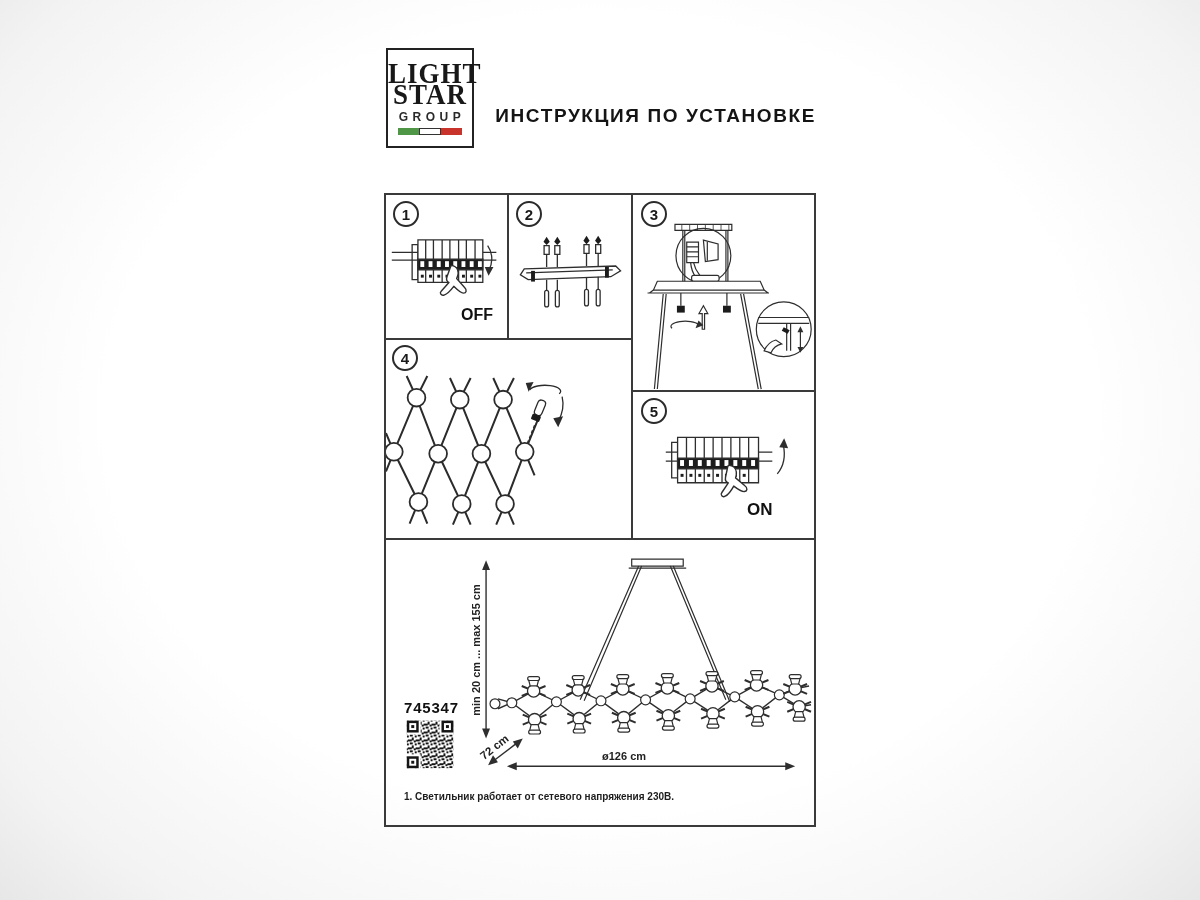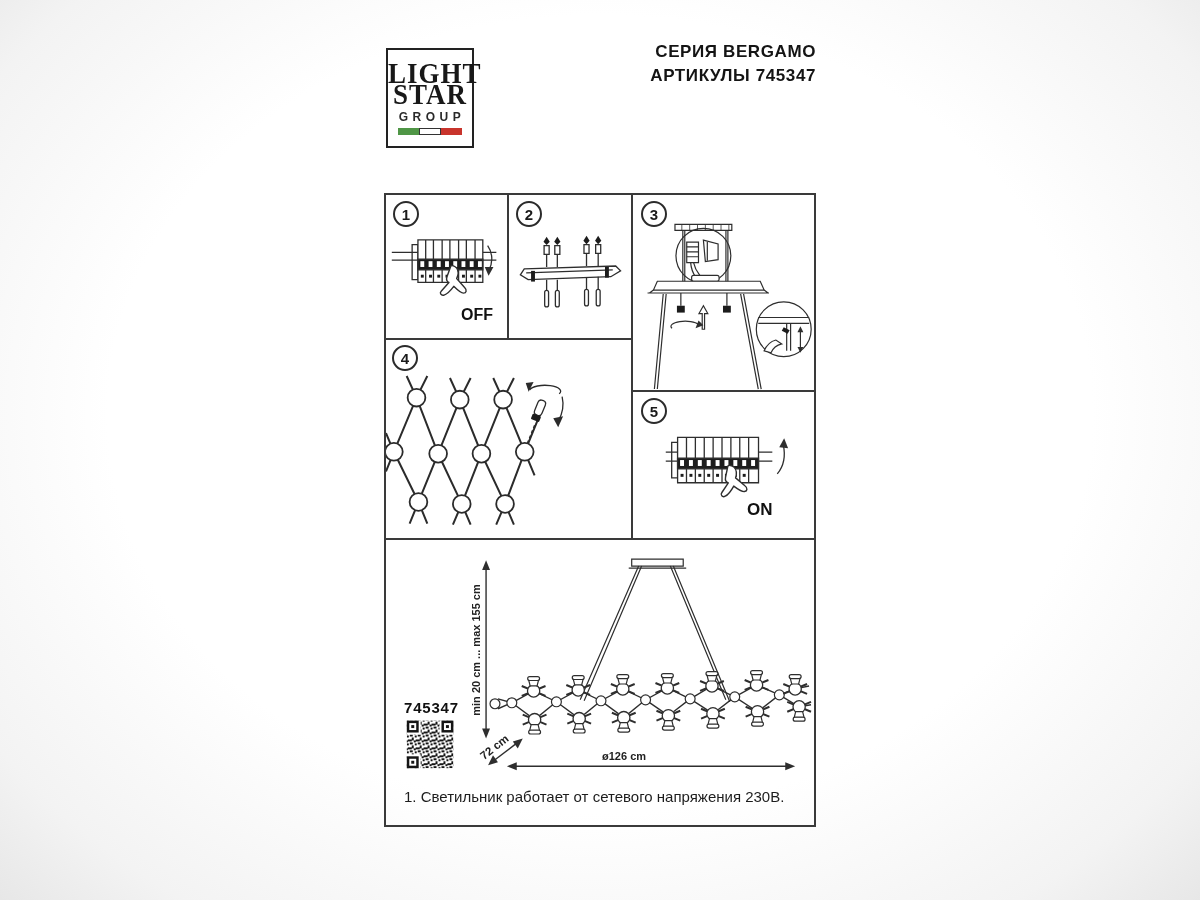--- a/index.html
+++ b/index.html
@@ -26,21 +26,21 @@
   .p3{left:631px;top:193px;width:185px;height:199px;border-left:none;}
   .p4{left:384px;top:338px;width:249px;height:202px;border-top:none;}
   .p5{left:631px;top:390px;width:185px;height:150px;border-left:none;border-top:none;}
   .pbottom{left:384px;top:538px;width:432px;height:289px;border-top:none;}
   .panel svg{position:absolute;left:0;top:0;width:100%;height:100%;}
   .badge{position:absolute;width:26px;height:26px;border:2px solid #2b2b2b;border-radius:50%;
          background:#fff;display:flex;align-items:center;justify-content:center;
          font-weight:700;font-size:15px;color:#1a1a1a;box-sizing:border-box;}
   .switch-label{position:absolute;font-weight:700;color:#111;}
   .dim{position:absolute;font-weight:700;color:#222;white-space:nowrap;}
-  .footnote{position:absolute;font-size:15px;line-height:15px;color:#1d1d1d;}
+  .footnote{position:absolute;font-size:10px;line-height:15px;color:#1d1d1d;font-weight:bold;}
   .article-no{position:absolute;font-weight:700;font-size:15px;letter-spacing:.8px;color:#111;}
   line,path,rect,circle,polygon,ellipse{vector-effect:non-scaling-stroke;}
 </style>
 </head>
 <body>
 
 <div class="stage">
 
   <svg width="0" height="0" style="position:absolute">
     <defs>
@@ -61,25 +61,22 @@
     <div class="logo-word first">LIGHT</div>
     <div class="logo-word">STAR</div>
     <div class="logo-group">GROUP</div>
     <div class="flag">
       <span style="background:#4f9646"></span>
       <span style="background:#ffffff;border:1px solid #333;box-sizing:border-box"></span>
       <span style="background:#c8342c"></span>
     </div>
   </div>
 
-  <div class="abs series-block">
-    <div>СЕРИЯ BERGAMO</div>
-    <div>АРТИКУЛЫ 745347</div>
-  </div>
   <div class="abs title-block">
+    <div class="l1">ИНСТРУКЦИЯ ПО УСТАНОВКЕ</div>
   </div>
 
   <div class="panel p1">
     <svg viewBox="384 193 125 147">
       <g stroke="#2e2e2e" stroke-width="1.3" fill="none">
         <path d="M390 252 H417 M390 260 H417 M484 252 H498 M484 260 H498"></path>
         <rect x="411" y="244" width="6" height="36"></rect>
         <rect x="417" y="239" width="67" height="44" fill="#fff"></rect>
         <path d="M425 239 V259 M433 239 V259 M442 239 V259 M450 239 V259 M459 239 V259 M467 239 V259 M476 239 V259"></path>
         <rect x="417" y="259" width="67" height="11" fill="#1c1c1c"></rect>

